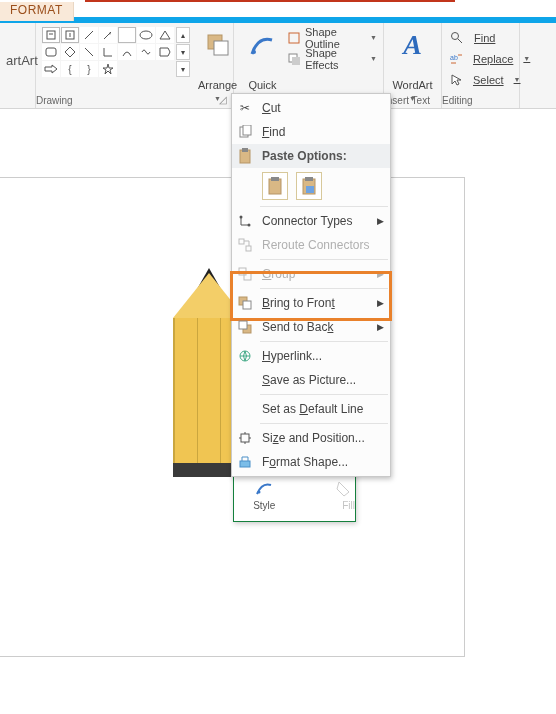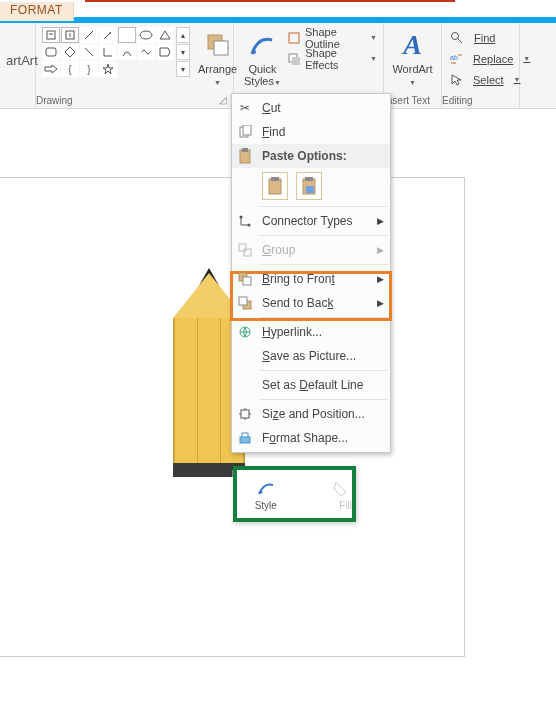--- a/index.html
+++ b/index.html
@@ -19,21 +19,21 @@
 .shapes-grid { display:grid; grid-template-columns: repeat(7, 18px); grid-auto-rows:16px; gap:1px; }
 .shapes-grid .cell { border:1px solid #bbb; font-size:10px; display:flex; align-items:center; justify-content:center; color:#555; background:#fff; }
 .shapes-grid .cell.plain { border:none; }
 .gal-scroll { width:14px; display:flex; flex-direction:column; }
 .gal-scroll div { height:16px; border:1px solid #ccc; margin-bottom:1px; font-size:8px; display:flex; align-items:center; justify-content:center; background:#fff; }
 .shapes-wrap { display:flex; gap:2px; }
 
 
 .bigbtn { display:flex; flex-direction:column; align-items:center; justify-content:flex-start; padding:2px 4px; cursor:default; }
 .bigbtn .ico { width:32px; height:32px; display:flex; align-items:center; justify-content:center; }
-.bigbtn .lbl { font-size:11px; text-align:center; line-height:12px; margin-top:2px; }
+.bigbtn .lbl { font-size:11px; text-align:center; line-height:12px; margin-top:18px; }
 .bigbtn .drop { font-size:7px; color:#666; }
 
 
 .shape-styles { width:110px; }
 .ss-row { display:flex; align-items:center; gap:4px; height:21px; font-size:11px; cursor:default; }
 .ss-row .mini-ico { width:16px; height:16px; display:flex; align-items:center; justify-content:center; }
 .ss-row .drop { font-size:7px; color:#666; margin-left:auto; }
 
 
 .wordart-grp { width:58px; align-items:center; }
@@ -66,21 +66,21 @@
 .ctx-item.disabled { color:#b0b0b0; }
 .ctx-item .ci { width:18px; height:18px; display:flex; align-items:center; justify-content:center; font-size:12px; }
 .ctx-item .arrow { position:absolute; right:6px; font-size:9px; color:inherit; }
 .ctx-sep { height:1px; background:#e2e2e2; margin:2px 2px 2px 28px; }
 .ctx .paste-row { padding-left:30px; display:flex; gap:8px; height:36px; align-items:center; }
 .ctx .paste-opt { width:26px; height:28px; border:1px solid #d7c89a; background:#fff; display:flex; align-items:center; justify-content:center; font-size:14px; }
 .ctx .hl-box { position:absolute; left:-2px; width:162px; height:50px; border:3px solid #e9812b; pointer-events:none; }
 .ctx .u { text-decoration:underline; }
 
 
-.mini-tb { position:absolute; top:466px; left:233px; width:123px; height:56px; background:#fff; border:4px solid #15803d; box-shadow:1px 2px 5px rgba(0,0,0,0.2); display:flex; z-index:9; }
+.mini-tb { position:absolute; top:466px; left:233px; width:123px; height:56px; background:#fff; border:1px solid #15803d; box-shadow:1px 2px 5px rgba(0,0,0,0.2); display:flex; z-index:9; }
 .mini-tb .mcol { flex:1; display:flex; flex-direction:column; align-items:center; justify-content:center; gap:2px; font-size:10px; color:#555; }
 .mini-tb .mcol.disabled { color:#c4c4c4;align-items:flex-end; }
 .mini-tb .mico { width:22px; height:20px; display:flex; align-items:center; justify-content:center; font-size:14px; }
 
 svg { display:block; }
 .underline-first::first-letter { text-decoration: underline; }
 </style>
 </head>
 <body>
 
@@ -336,20 +336,30 @@
     <span class="ci">
         <svg width="14" height="14">
           <circle cx="3" cy="3" r="1.5" fill="#555"></circle>
           <circle cx="11" cy="11" r="1.5" fill="#555"></circle>
           <path d="M3 3 L3 11 L11 11" fill="none" stroke="#555"></path>
         </svg>
       </span>
     <span>Connector Types</span>
     <span class="arrow">▶</span>
   </div>
+  <div class="ctx-item disabled">
+    <span class="ci">
+        <svg width="14" height="14">
+          <rect x="1" y="1" width="5" height="5" fill="none" stroke="#bbb"></rect>
+          <rect x="8" y="8" width="5" height="5" fill="none" stroke="#bbb"></rect>
+          <path d="M6 3 L11 3 L11 8" fill="none" stroke="#bbb"></path>
+        </svg>
+      </span>
+    <span>Reroute Connectors</span>
+  </div>
   <div class="ctx-sep"></div>
   <div class="ctx-item disabled">
     <span class="ci">
         <svg width="14" height="14">
           <rect x="1" y="1" width="7" height="7" fill="none" stroke="#bbb"></rect>
           <rect x="6" y="6" width="7" height="7" fill="none" stroke="#bbb"></rect>
         </svg>
       </span>
     <span class="underline-first">Group</span>
     <span class="arrow">▶</span>

